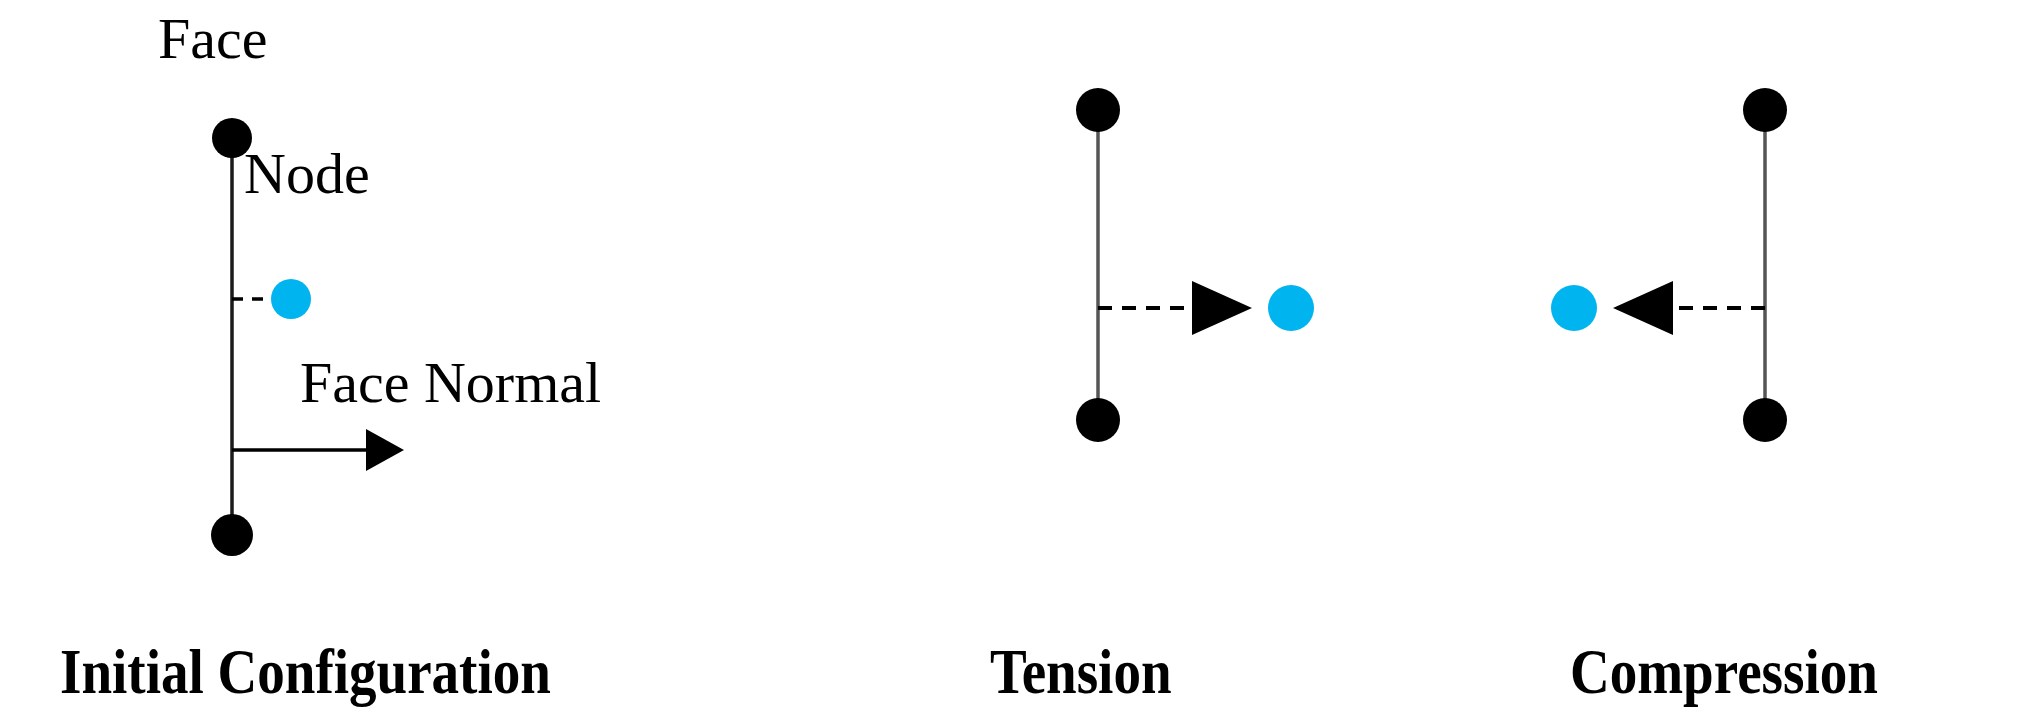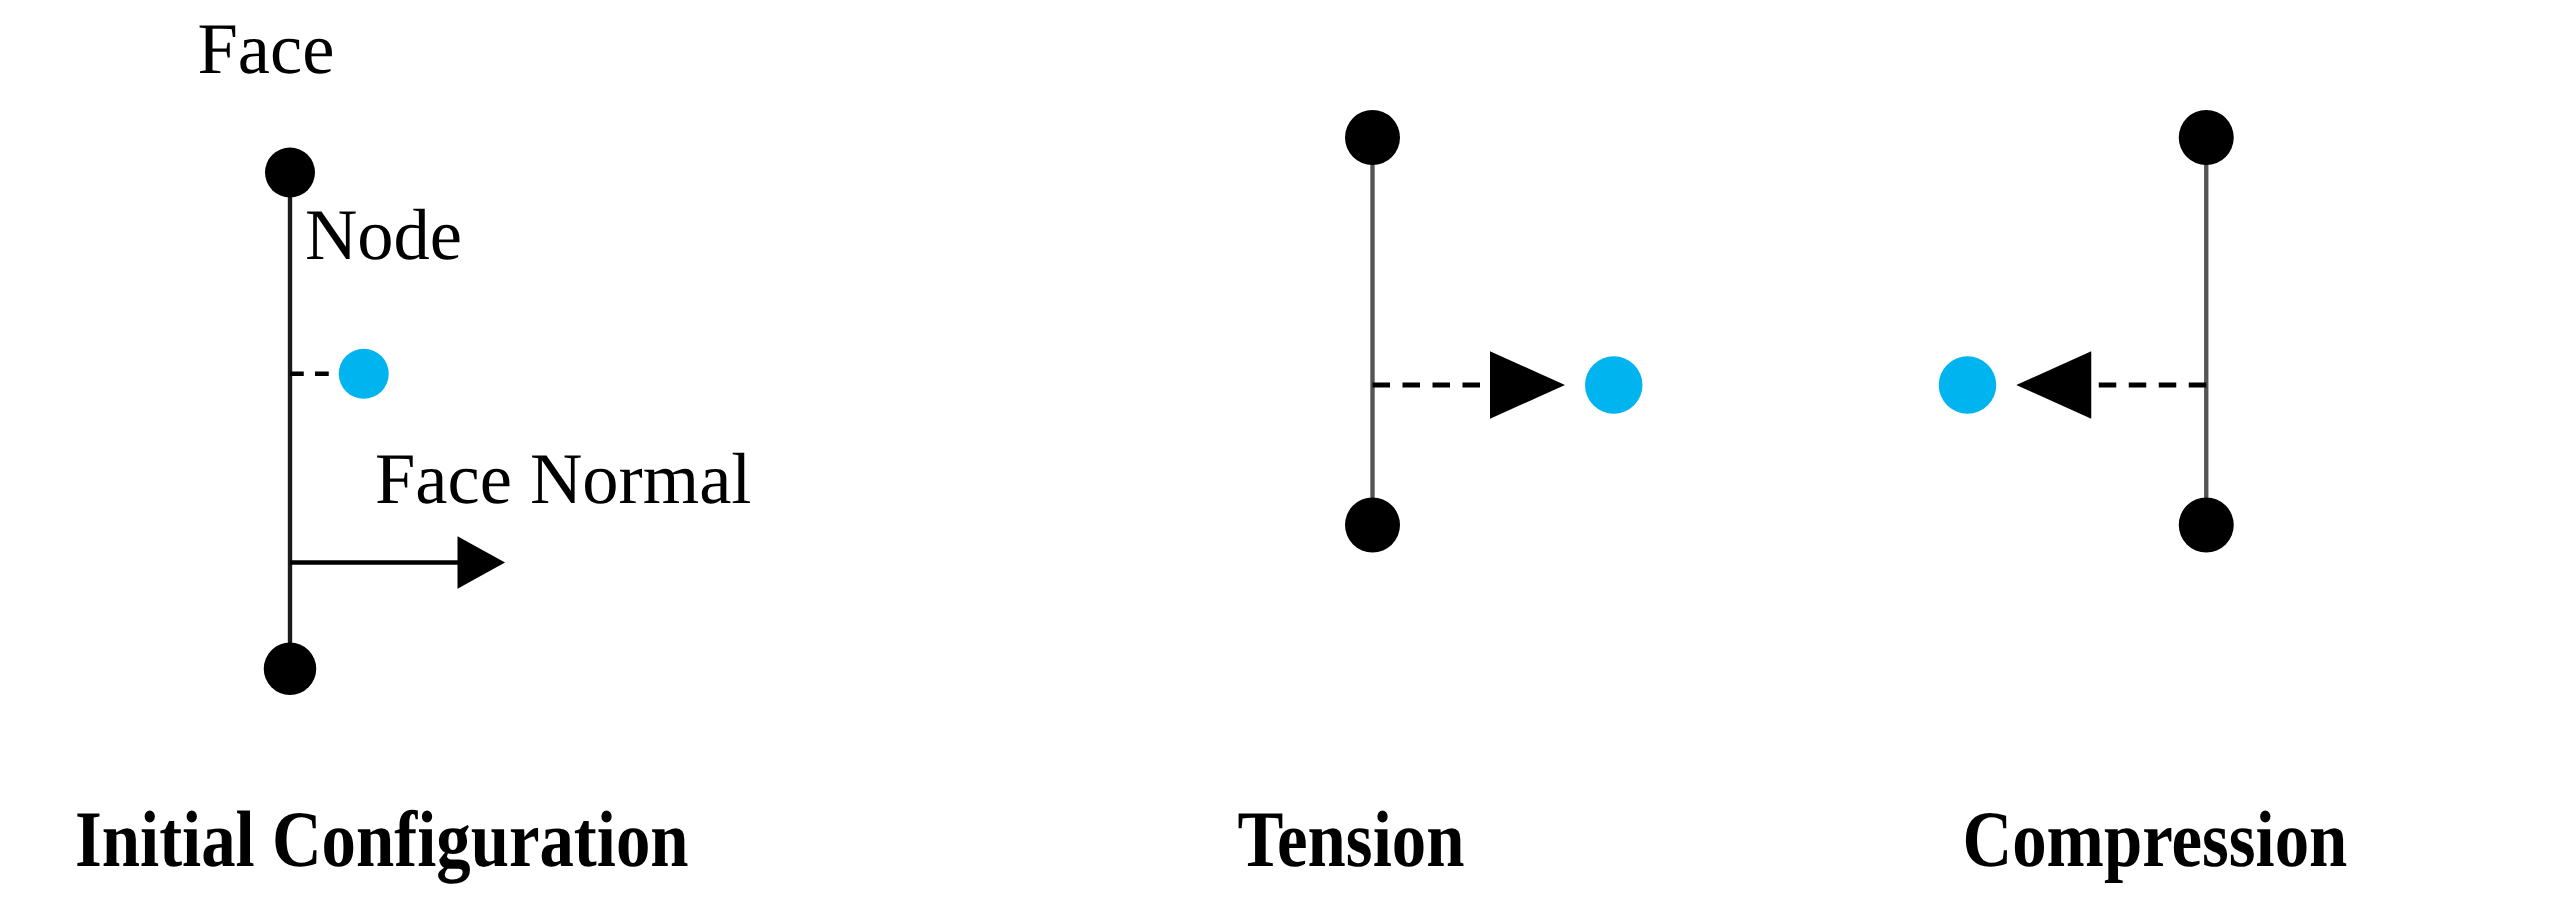--- a/index.html
+++ b/index.html
@@ -36,21 +36,21 @@
     position: absolute;
     font-family: "Liberation Serif", "DejaVu Serif", serif;
     font-weight: 700;
     color: #000000;
     white-space: nowrap;
     line-height: 1;
     transform: scaleX(0.86);
     transform-origin: left bottom;
   }
   #label-face        { left: 158px; top: 10px;  font-size: 58px; }
-  #label-node        { left: 244px; top: 159px; font-size: 58px; }
+  #label-node        { left: 244px; top: 145px; font-size: 58px; }
   #label-facenormal  { left: 300px; top: 354px; font-size: 58px; }
 
   #caption-initial     { left: 60px;   top: 640px; font-size: 64px; }
   #caption-tension     { left: 990px;  top: 640px; font-size: 64px; }
   #caption-compression { left: 1570px; top: 640px; font-size: 64px; }
 </style>
 </head>
 <body>
 
 <div id="stage">

